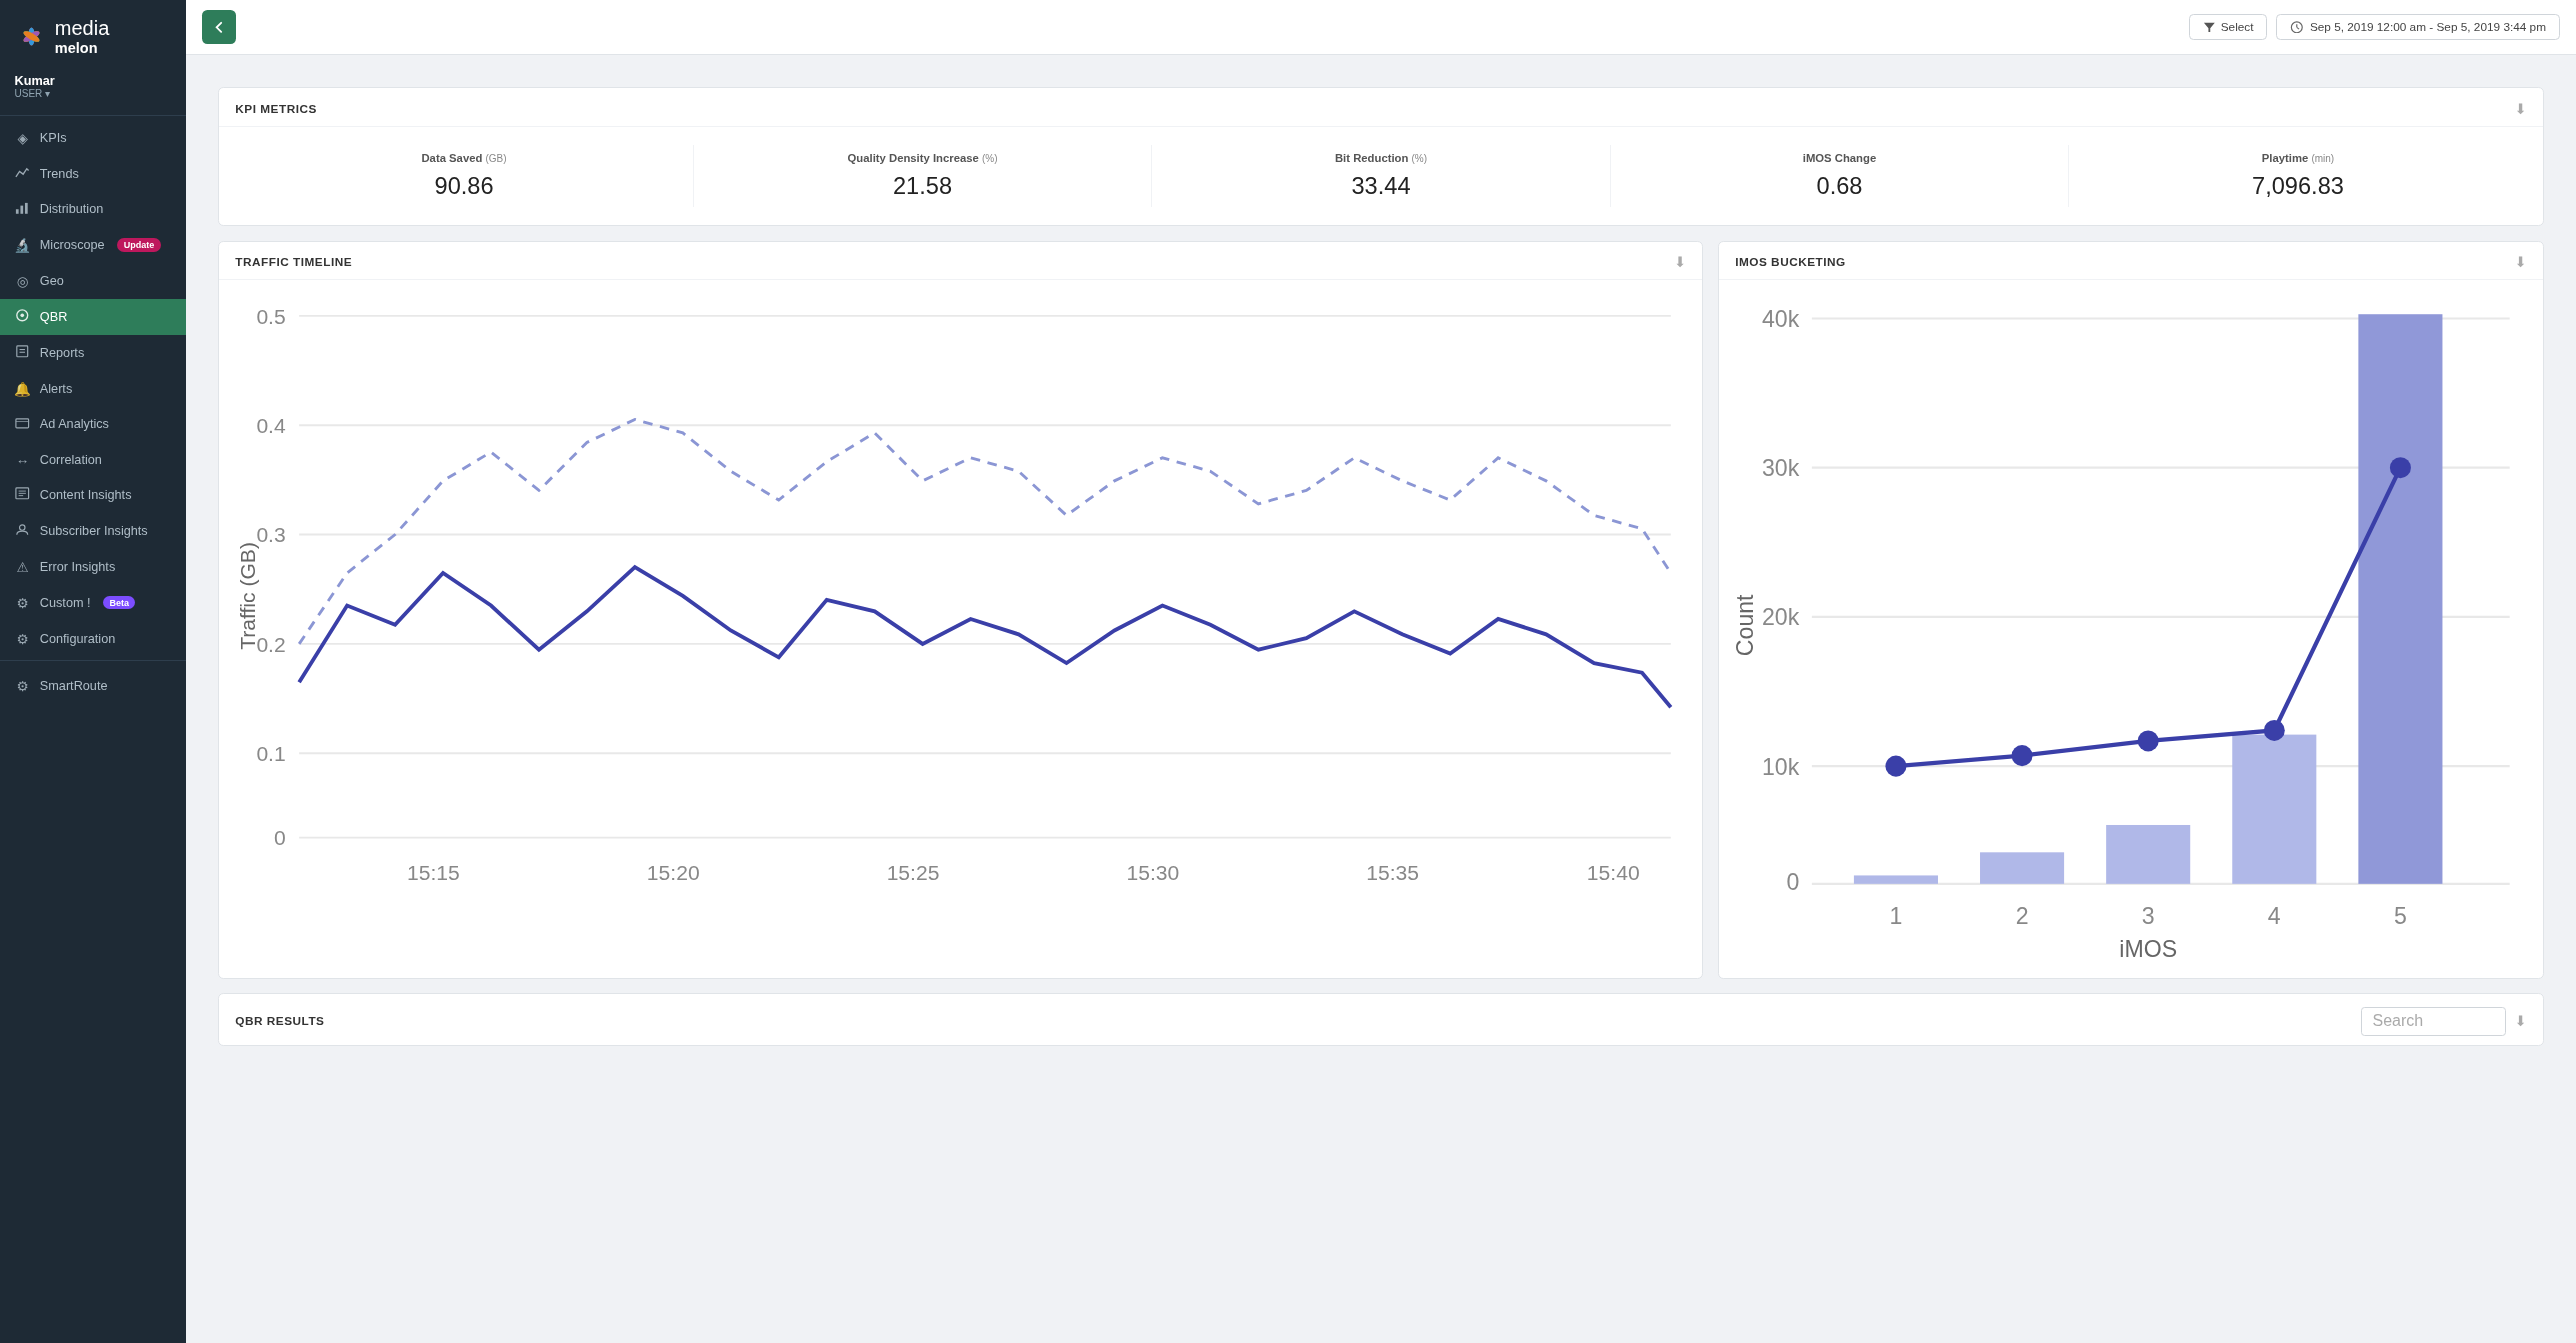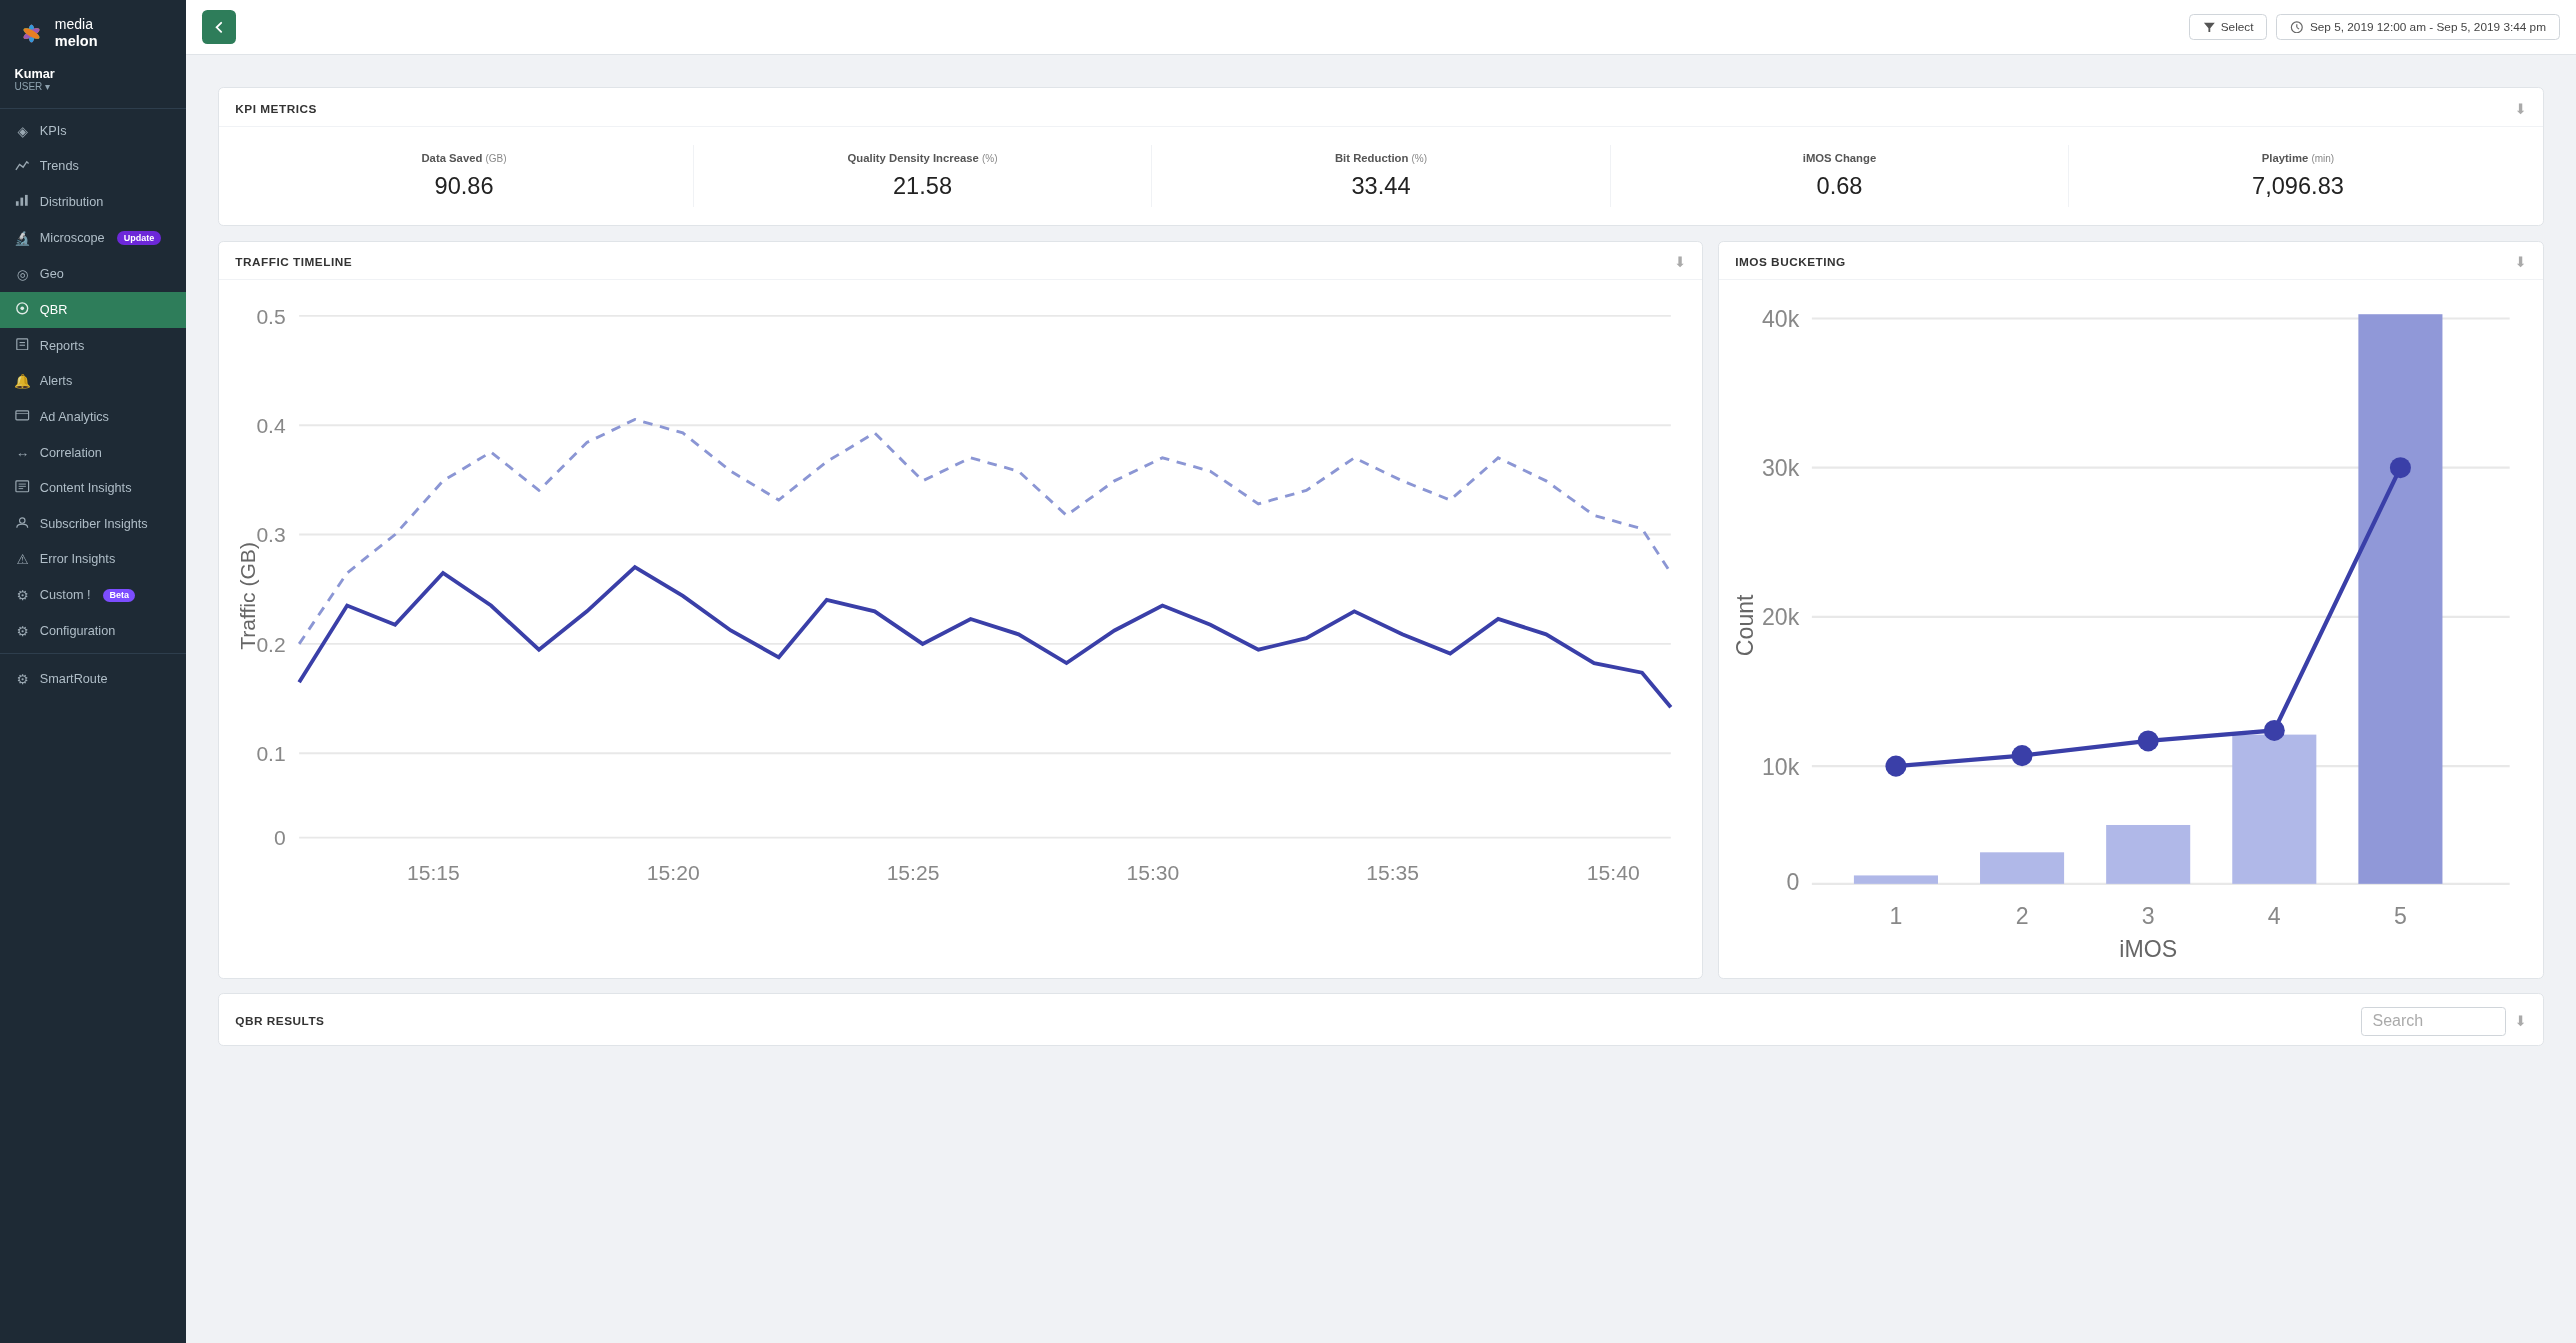--- a/index.html
+++ b/index.html
@@ -46,21 +46,21 @@
     }
     .nav-item.active { background: #2e7d5a; color: #fff; }
     .nav-item .nav-icon { width: 16.3px; text-align: center; font-size: 13.6px; opacity: 0.85; }
     .nav-badge {
       font-size: 9px;
       padding: 1.8px 6.4px;
       border-radius: 9px;
       font-weight: 600;
       margin-left: 3.6px;
     }
-    .badge-update { background: #6d28d9; color: #fff; }
+    .badge-update { background: #be185d; color: #fff; }
     .badge-beta { background: #7c4dff; color: #fff; }
 
     
     .main {
       flex: 1;
       display: flex;
       flex-direction: column;
       overflow: hidden;
       background: #f0f2f5;
     }
@@ -215,21 +215,21 @@
       <g transform="translate(20,20)">
         <ellipse rx="4" ry="11" fill="#e74c3c" transform="rotate(0)"></ellipse>
         <ellipse rx="4" ry="11" fill="#f39c12" transform="rotate(60)"></ellipse>
         <ellipse rx="4" ry="11" fill="#2ecc71" transform="rotate(120)"></ellipse>
         <ellipse rx="4" ry="11" fill="#3498db" transform="rotate(180)"></ellipse>
         <ellipse rx="4" ry="11" fill="#9b59b6" transform="rotate(240)"></ellipse>
         <ellipse rx="4" ry="11" fill="#e67e22" transform="rotate(300)"></ellipse>
       </g>
     </svg>
     <div class="logo-text">
-      <span style="color:#fff;font-size:14px;font-weight:400;line-height:1.2">media</span>
+      <span style="color:#fff;font-size:20px;font-weight:400;line-height:1.2">media</span>
       <span style="color:#fff;font-size:14.5px;font-weight:700;line-height:1.2">melon</span>
     </div>
   </div>
 
   <div class="sidebar-user">
     <div class="username">Kumar</div>
     <div class="role">
       <span>USER</span>
       <span>▾</span>
     </div>

